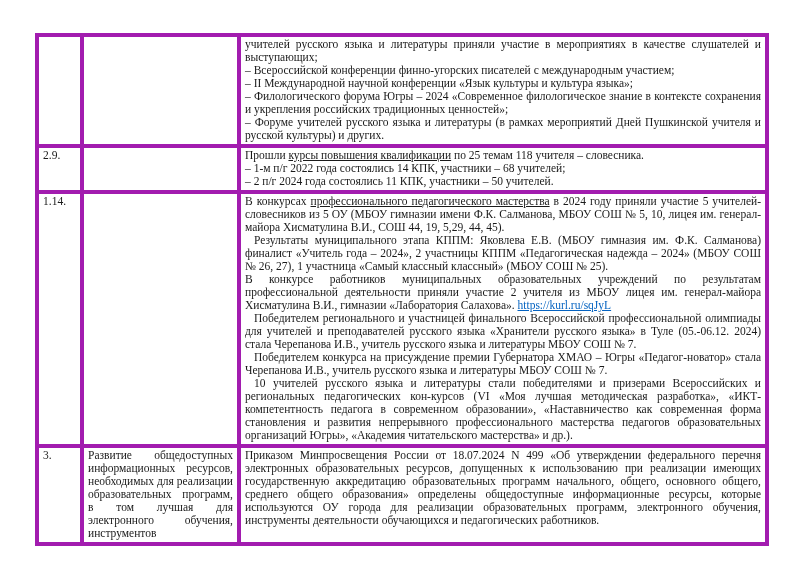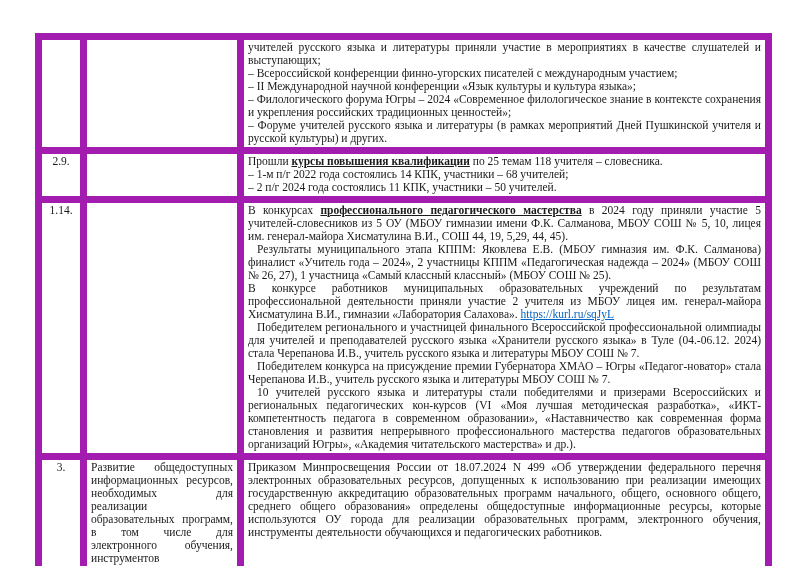--- a/index.html
+++ b/index.html
@@ -17,43 +17,43 @@
   table.doc-table {
     position: absolute;
     left: 35px;
     top: 33px;
     width: 730px;
     border-collapse: collapse;
     table-layout: fixed;
     border: 1px solid #1c1c1c;
   }
   table.doc-table td {
-    border: 7px solid #a21caf;
+    border: 4px solid #a21caf;
     vertical-align: top;
     padding: 1px 4px 2px 4px;
     font-family: "Liberation Serif", "DejaVu Serif", serif;
     font-size: 11.5px;
     line-height: 13px;
     color: #1a1a1a;
     overflow: hidden;
   }
-  td.col-num   { text-align: center; }
+  td.col-num   { text-align: left; }
   td.col-activity p, td.col-content p { text-align: justify; }
   tbody tr:nth-child(1) { height: 105px; }
   tbody tr:nth-child(2) { height: 42px;  }
   tbody tr:nth-child(3) { height: 247px; }
   tbody tr:nth-child(4) { height: 80px;  }
   p {
     margin: 0;
     padding: 0;
   }
   p.indent { text-indent: 9px; }
   p.jl { text-align-last: justify; }
   .bu {
-    font-weight: bold;
+    font-weight: normal;
     text-decoration: underline;
   }
   a.doc-link {
     text-decoration: underline;
     cursor: pointer;
   }
 </style>
 </head>
 <body>
 
@@ -85,29 +85,29 @@
             <p><span>– 2 п/г 2024 года состоялись 11 КПК, участники – 50 учителей.</span></p>
           </td>
         </tr>
         <tr>
           <td class="col-num">1.14.</td>
           <td class="col-activity"></td>
           <td class="col-content">
             <p><span>В конкурсах </span><span class="bu">профессионального педагогического мастерства</span><span> в 2024 году приняли участие 5 учителей-словесников из 5 ОУ (МБОУ гимназии имени Ф.К. Салманова, МБОУ СОШ № 5, 10, лицея им. генерал-майора Хисматулина В.И., СОШ 44, 19, 5,29, 44, 45).</span></p>
             <p class="indent"><span>Результаты муниципального этапа КППМ: Яковлева Е.В. (МБОУ гимназия им. Ф.К. Салманова) финалист «Учитель года – 2024», 2 участницы КППМ «Педагогическая надежда – 2024» (МБОУ СОШ № 26, 27), 1 участница «Самый классный классный» (МБОУ СОШ № 25).</span></p>
             <p><span>В конкурсе работников муниципальных образовательных учреждений по результатам профессиональной деятельности приняли участие 2 учителя из МБОУ лицея им. генерал-майора Хисматулина В.И., гимназии «Лаборатория Салахова». </span><a class="doc-link" href="#" style="color: rgb(5, 99, 193);">https://kurl.ru/sqJyL</a></p>
-            <p class="indent"><span>Победителем регионального и участницей финального Всероссийской профессиональной олимпиады для учителей и преподавателей русского языка «Хранители русского языка» в Туле (04.-06.12. 2024) стала Черепанова И.В., учитель русского языка и литературы МБОУ СОШ № 7.</span></p>
+            <p class="indent"><span>Победителем регионального и участницей финального Всероссийской профессиональной олимпиады для учителей и преподавателей русского языка «Хранители русского языка» в Туле (05.-06.12. 2024) стала Черепанова И.В., учитель русского языка и литературы МБОУ СОШ № 7.</span></p>
             <p class="indent"><span>Победителем конкурса на присуждение премии Губернатора ХМАО – Югры «Педагог-новатор» стала Черепанова И.В., учитель русского языка и литературы МБОУ СОШ № 7.</span></p>
             <p class="indent"><span>10 учителей русского языка и литературы стали победителями и призерами Всероссийских и региональных педагогических кон-курсов (VI «Моя лучшая методическая разработка», «ИКТ-компетентность педагога в современном образовании», «Наставничество как современная форма становления и развития непрерывного профессионального мастерства педагогов образовательных организаций Югры», «Академия читательского мастерства» и др.).</span></p>
           </td>
         </tr>
         <tr>
           <td class="col-num">3.</td>
           <td class="col-activity">
-            <p class="jl"><span>Развитие общедоступных информационных ресурсов, необходимых для реализации образовательных программ, в том числе для электронного обучения, инструментов</span></p>
+            <p class="jl"><span>Развитие общедоступных информационных ресурсов, необходимых для реализации образовательных программ, в том лучшая для электронного обучения, инструментов</span></p>
           </td>
           <td class="col-content">
             <p><span>Приказом Минпросвещения России от 18.07.2024 N 499 «Об утверждении федерального перечня электронных образовательных ресурсов, допущенных к использованию при реализации имеющих государственную аккредитацию образовательных программ начального, общего, основного общего, среднего общего образования» определены общедоступные информационные ресурсы, которые используются ОУ города для реализации образовательных программ, электронного обучения, инструменты деятельности обучающихся и педагогических работников.</span></p>
           </td>
         </tr>
       </tbody>
   </table>
 </div>
 
 </body></html>

